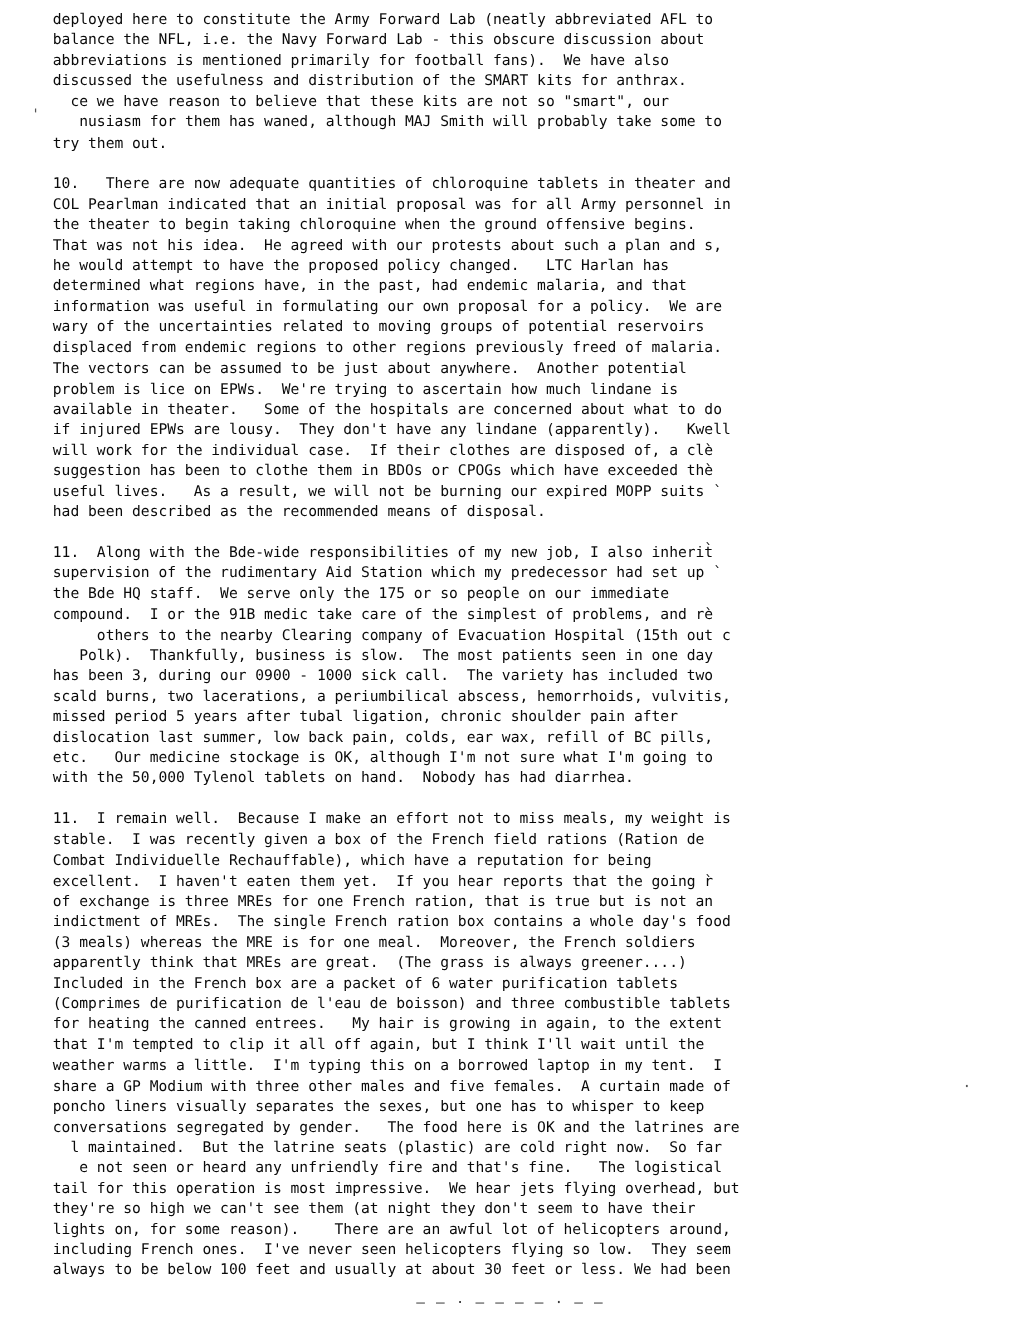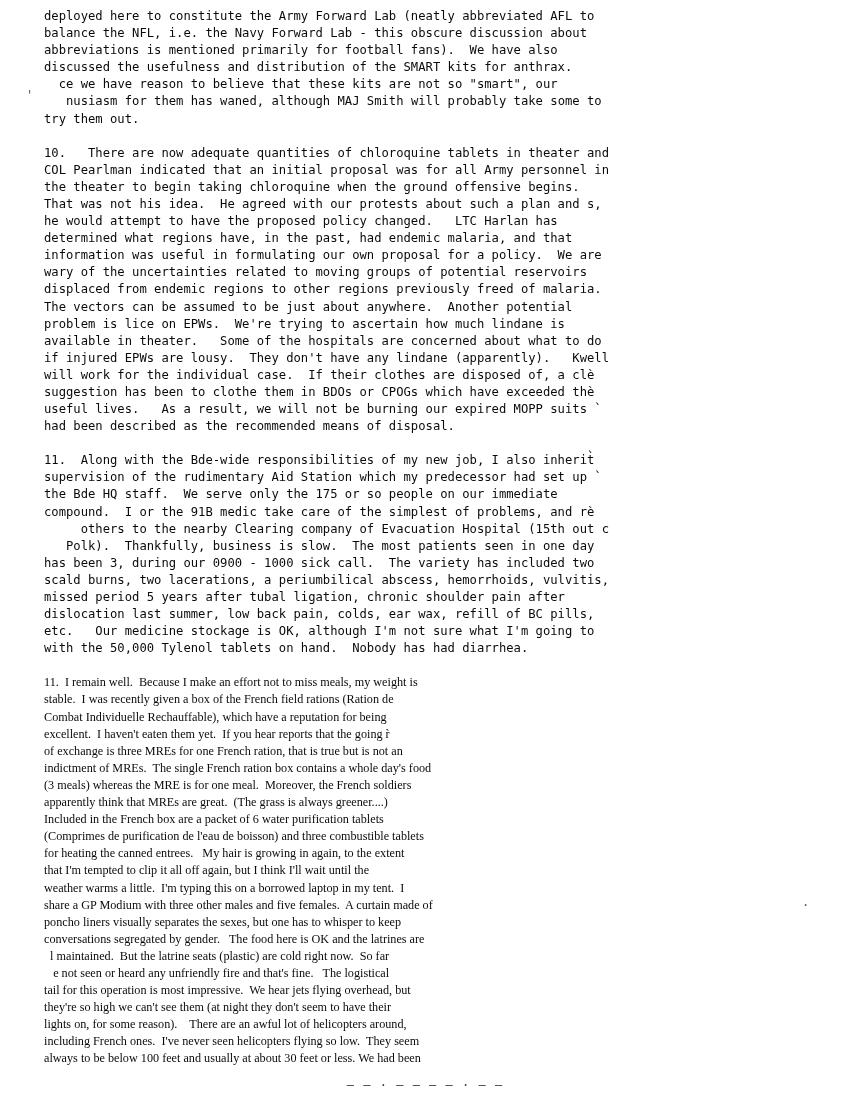--- a/index.html
+++ b/index.html
@@ -24,21 +24,21 @@
   .para {
     font-family: "DejaVu Sans Mono", monospace;
     font-size: 12.2px;
     line-height: 17.1px;
     color: #0a0a0a;
     white-space: pre-wrap;
     letter-spacing: 0px;
     margin: 0 0 17px 0;
     text-rendering: optimizeLegibility;
   }
-  .para.tight { margin-bottom: 0; font-family: Liberation Serif, serif; }
+  .para.tight { margin-bottom: 0; }
   .footer-rule {
     position: absolute;
     left: 0;
     top: 1078px;
     width: 850px;
     text-align: center;
     font-family: "DejaVu Sans Mono", monospace;
     font-size: 12px;
     color: #3a3a3a;
     letter-spacing: 1px;

